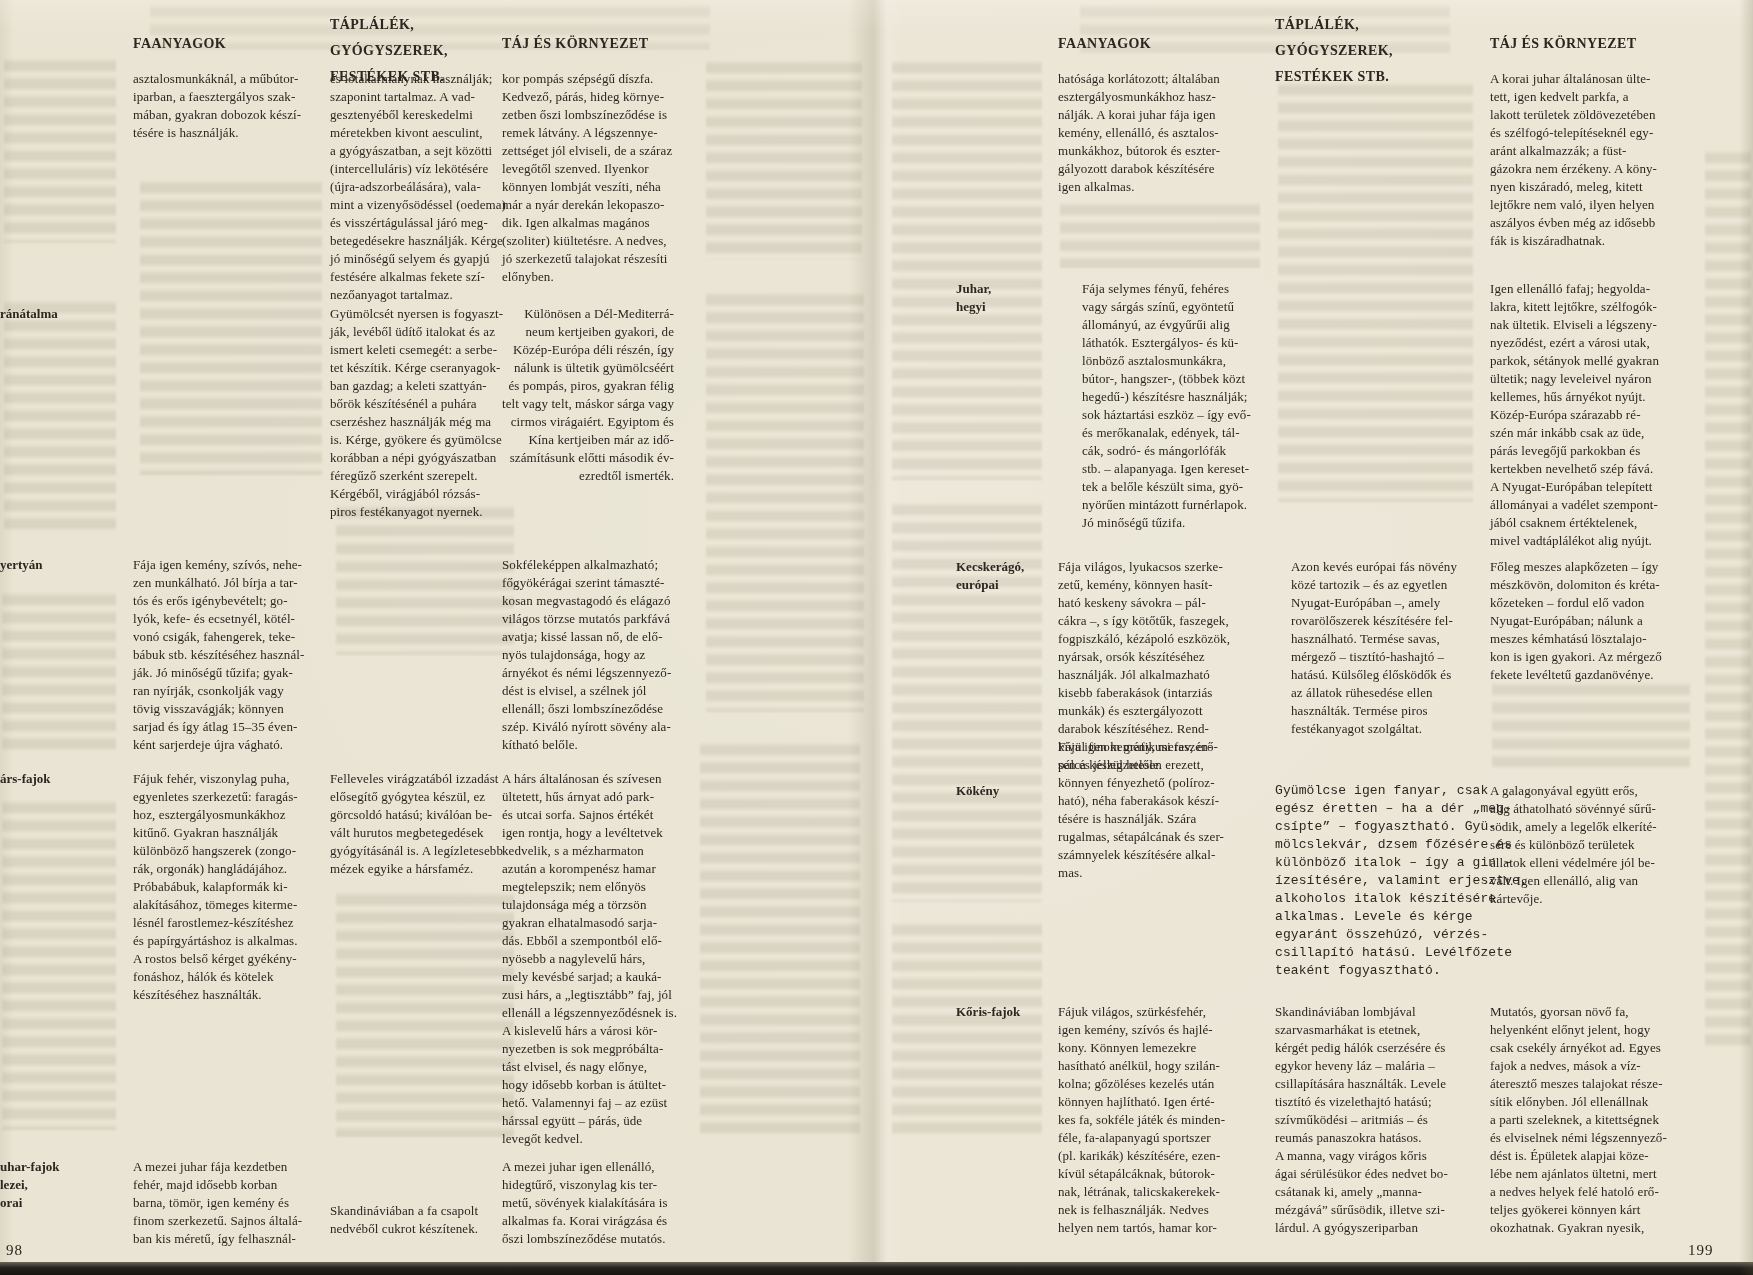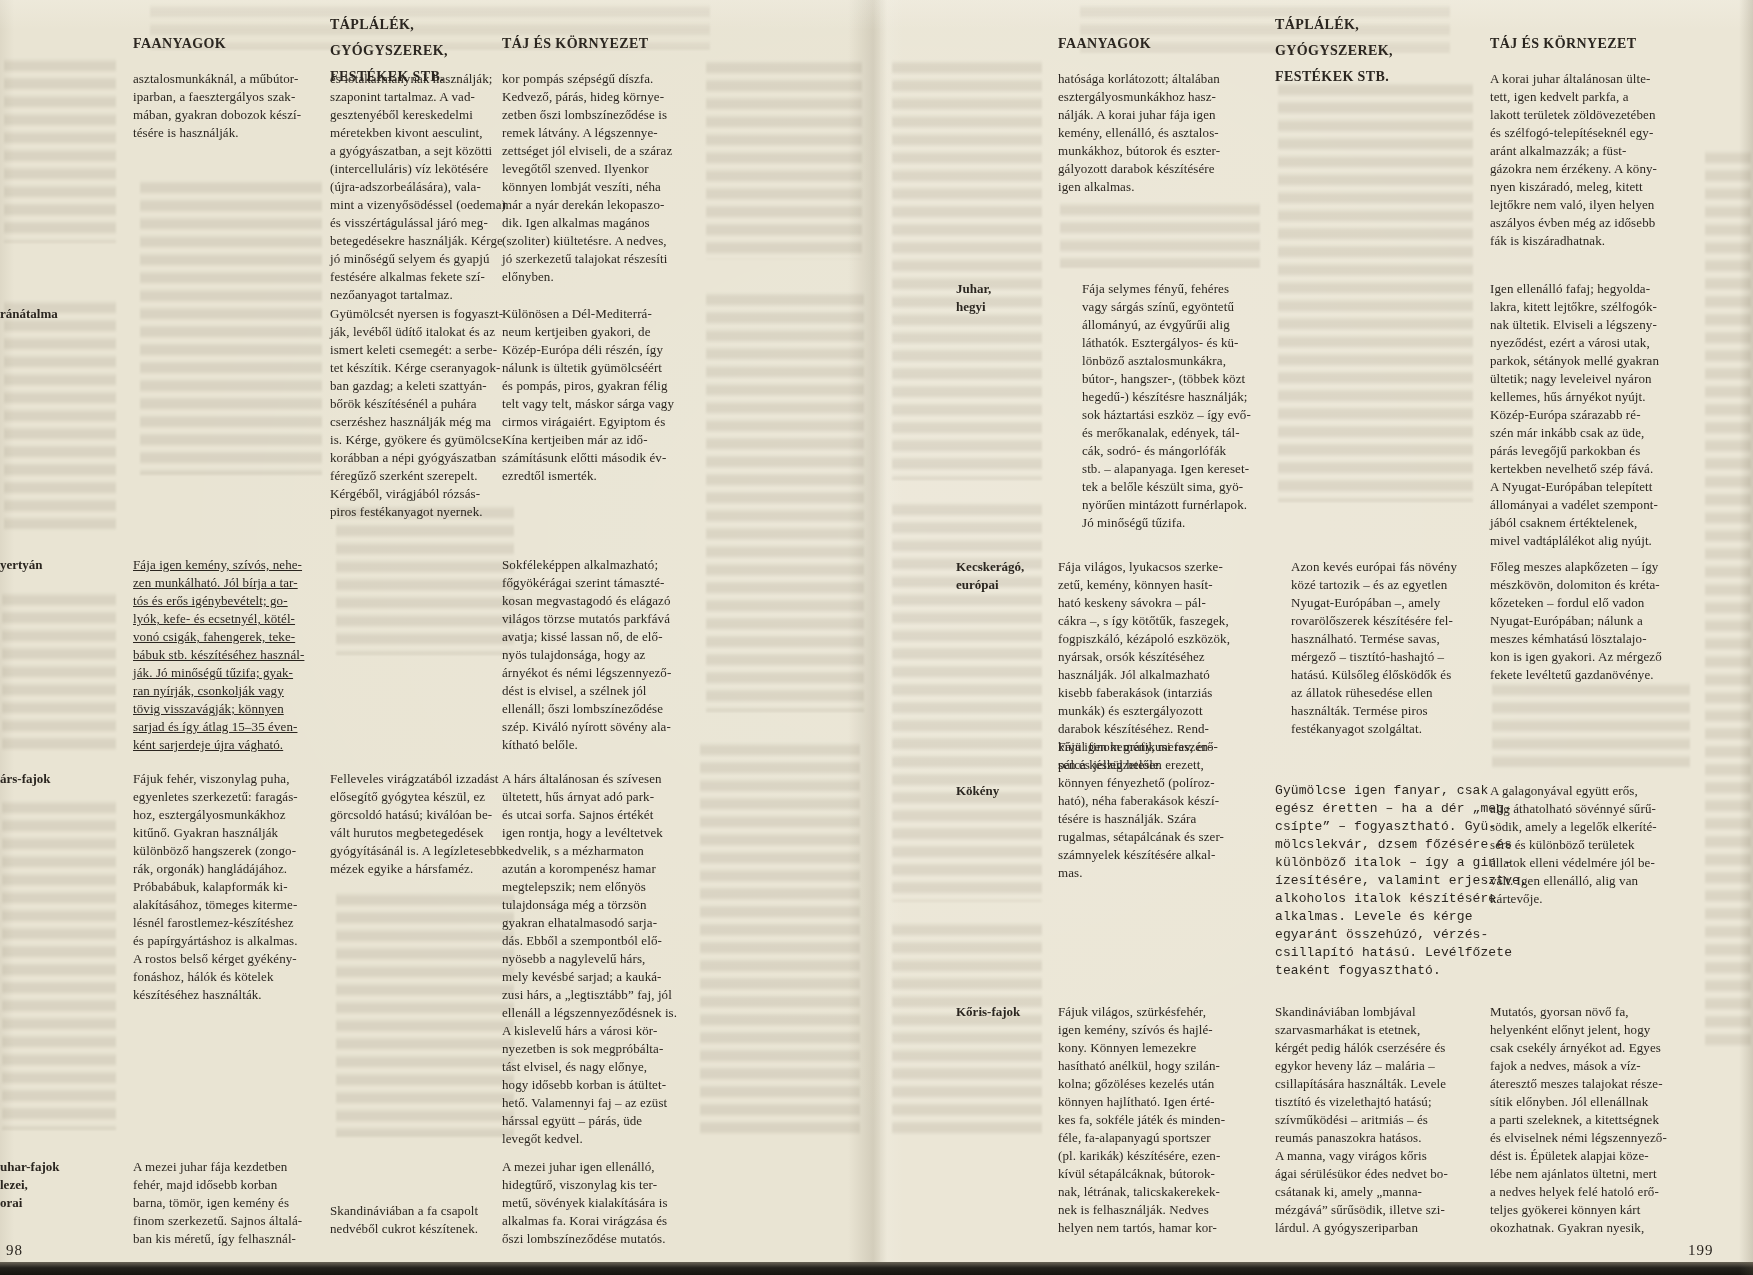--- a/index.html
+++ b/index.html
@@ -94,21 +94,21 @@
 <div class="label" style="left:0px;top:556px;">yertyán</div>
 <div class="label" style="left:0px;top:770px;">árs-fajok</div>
 <div class="label" style="left:0px;top:1158px;">uhar-fajok
 lezei,
 orai</div>
 
 <div class="para" style="left:133px;top:70px;">asztalosmunkáknál, a műbútor-
 iparban, a faesztergályos szak-
 mában, gyakran dobozok készí-
 tésére is használják.</div>
-<div class="para" style="left:133px;top:556px;text-decoration:underline;">Fája igen kemény, szívós, nehe-
+<div class="para" style="left:133px;top:556px;">Fája igen kemény, szívós, nehe-
 zen munkálható. Jól bírja a tar-
 tós és erős igénybevételt; go-
 lyók, kefe- és ecsetnyél, kötél-
 vonó csigák, fahengerek, teke-
 bábuk stb. készítéséhez használ-
 ják. Jó minőségű tűzifa; gyak-
 ran nyírják, csonkolják vagy
 tövig visszavágják; könnyen
 sarjad és így átlag 15–35 éven-
 ként sarjerdeje újra vágható.</div>
@@ -170,21 +170,21 @@
 zetben őszi lombszíneződése is
 remek látvány. A légszennye-
 zettséget jól elviseli, de a száraz
 levegőtől szenved. Ilyenkor
 könnyen lombját veszíti, néha
 már a nyár derekán lekopaszo-
 dik. Igen alkalmas magános
 (szoliter) kiültetésre. A nedves,
 jó szerkezetű talajokat részesíti
 előnyben.</div>
-<div class="para" style="left:502px;top:305px;">Különösen a Dél-Mediterrá-
+<div class="para" style="left:502px;top:305px;text-align:right;">Különösen a Dél-Mediterrá-
 neum kertjeiben gyakori, de
 Közép-Európa déli részén, így
 nálunk is ültetik gyümölcséért
 és pompás, piros, gyakran félig
 telt vagy telt, máskor sárga vagy
 cirmos virágaiért. Egyiptom és
 Kína kertjeiben már az idő-
 számításunk előtti második év-
 ezredtől ismerték.</div>
 <div class="para" style="left:502px;top:556px;">Sokféleképpen alkalmazható;

